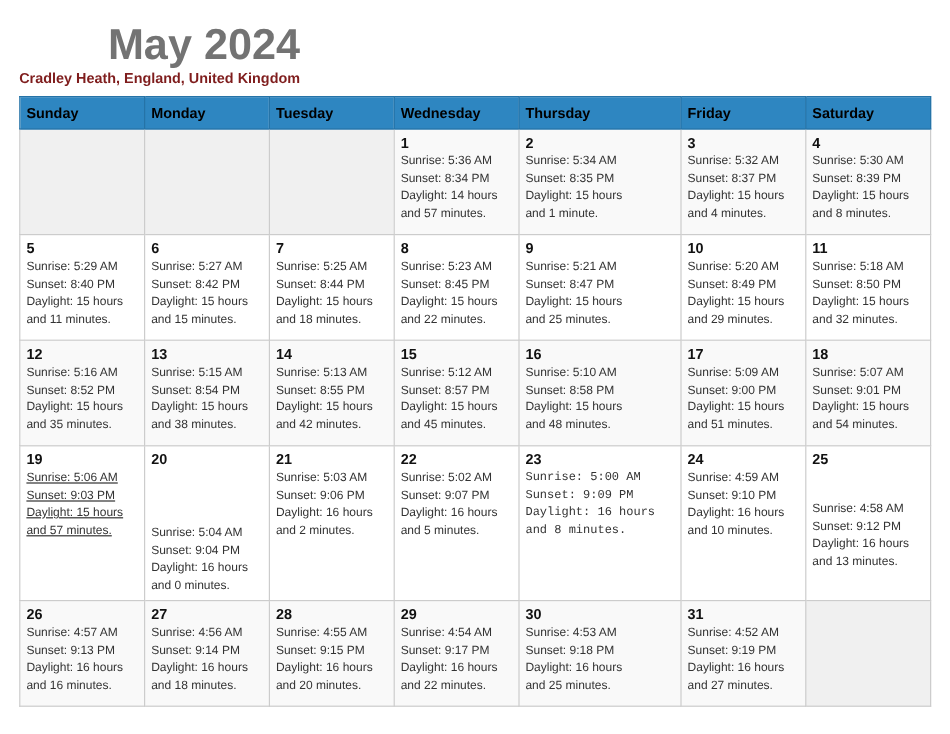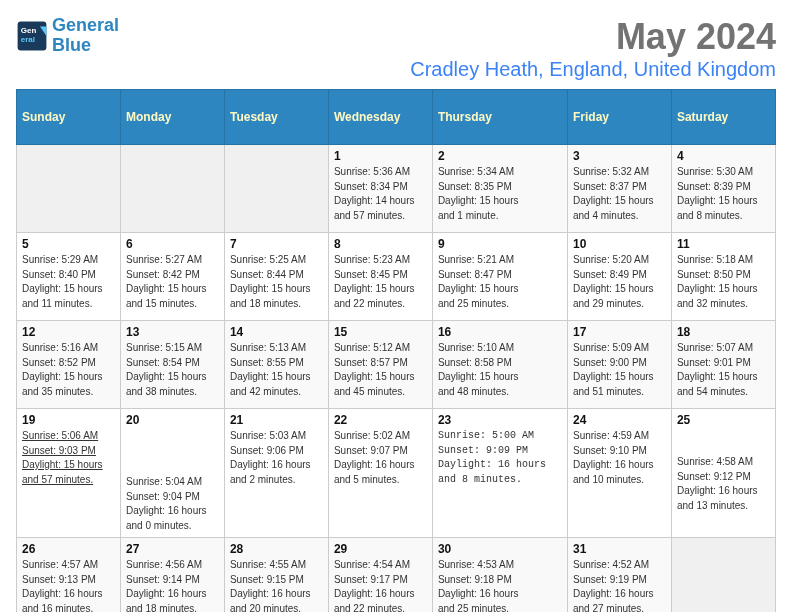--- a/index.html
+++ b/index.html
@@ -36,34 +36,34 @@
     }
     .title-block {
       text-align: right;
     }
     .month-title {
       font-size: 36px;
       font-weight: bold;
       color: #737373;
     }
     .location-title {
-      font-size: 20px;
-      font-weight: normal;
-      color: #3b82f6;
+      font-size: 12px;
+      font-weight: bold;
+      color: #7f1d1d;
     }
     table {
       width: 100%;
       border-collapse: collapse;
       font-size: 10.5px;
     }
     thead tr th {
       background-color: #2e86c1;
-      color: #fef9c3;
+      color: #000000;
       text-align: left;
-      padding: 20px 5px;
+      padding: 6px 5px;
       font-size: 12px;
       font-weight: bold;
       border: 1px solid #2573a7;
     }
     tbody tr td {
       border: 1px solid #ccc;
       vertical-align: top;
       padding: 4px 5px;
       min-height: 80px;
       height: 88px;
@@ -86,34 +86,20 @@
       line-height: 1.45;
     }
     .empty-cell {
       background-color: #f0f0f0 !important;
     }
   </style>
 </head>
 <body>
 
 <div class="header-section">
-  <div class="logo">
-    <svg class="logo-icon" viewBox="0 0 40 40">
-      <rect x="2" y="2" width="36" height="36" rx="4" fill="#1a3a5c"></rect>
-      <text x="6" y="16" font-size="10" font-weight="bold" fill="white" font-family="Arial">Gen</text>
-      <text x="6" y="28" font-size="10" font-weight="bold" fill="#5bc8f5" font-family="Arial">eral</text>
-      <polygon points="30,8 38,8 38,20" fill="#5bc8f5"></polygon>
-    </svg>
-    <div>
-      <div class="logo-text">
-        <span>General</span><br>
-        <span style="color:#2e86c1">Blue</span>
-      </div>
-    </div>
-  </div>
   <div class="title-block">
     <div class="month-title">May 2024</div>
     <div class="location-title">Cradley Heath, England, United Kingdom</div>
   </div>
 </div>
 
 <table>
   <thead>
     <tr>
     <th>Sunday</th>

